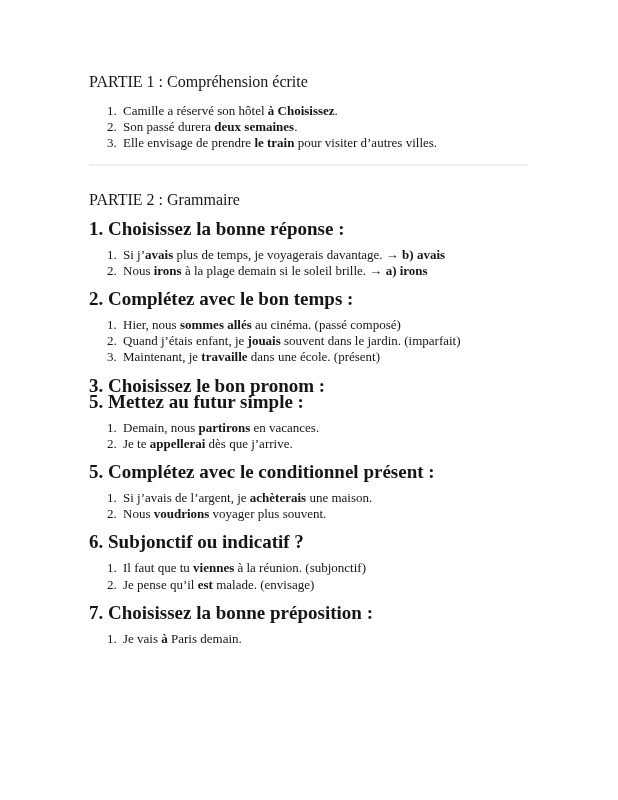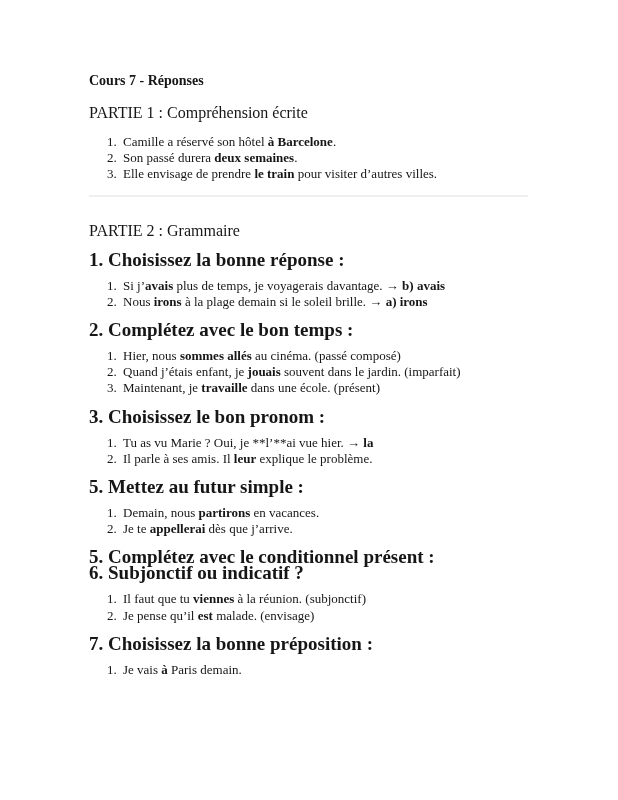--- a/index.html
+++ b/index.html
@@ -50,52 +50,51 @@
     height: 2px;
     background: #efefef;
     margin: 6px 0 24px 0;
   }
   b { font-weight: bold; }
 </style>
 </head>
 <body>
 
 <div class="page" style="color: rgb(22, 22, 22);">
-  <h1 class="doc-title">Cours 7 - Réponses</h1>
   <div>
       <h2 class="part">PARTIE 1 : Compréhension écrite</h2>
       <ol class="qlist">
-        <li><span>Camille a réservé son hôtel </span><b>à Barcelone</b><span>.</span></li>
+        <li><span>Camille a réservé son hôtel </span><b>à Choisissez</b><span>.</span></li>
         <li><span>Son passé durera </span><b>deux semaines</b><span>.</span></li>
         <li><span>Elle envisage de prendre </span><b>le train</b><span> pour visiter d’autres villes.</span></li>
       </ol>
       <hr class="divider" style="background: rgb(239, 239, 239);">
       <h2 class="part">PARTIE 2 : Grammaire</h2>
       <h3 class="sub">1. Choisissez la bonne réponse :</h3>
       <ol class="qlist">
         <li><span>Si j’</span><b>avais</b><span> plus de temps, je voyagerais davantage. → </span><b>b) avais</b></li>
         <li><span>Nous </span><b>irons</b><span> à la plage demain si le soleil brille. → </span><b>a) irons</b></li>
       </ol>
       <h3 class="sub">2. Complétez avec le bon temps :</h3>
       <ol class="qlist">
         <li><span>Hier, nous </span><b>sommes allés</b><span> au cinéma. (passé composé)</span></li>
         <li><span>Quand j’étais enfant, je </span><b>jouais</b><span> souvent dans le jardin. (imparfait)</span></li>
         <li><span>Maintenant, je </span><b>travaille</b><span> dans une école. (présent)</span></li>
       </ol>
       <h3 class="sub">3. Choisissez le bon pronom :</h3>
-      <ol class="qlist">
-        <li><span>Tu as vu Marie ? Oui, je **l’**ai vue hier. → </span><b>la</b></li>
-        <li><span>Il parle à ses amis. Il </span><b>leur</b><span> explique le problème.</span></li>
-      </ol>
       <h3 class="sub">5. Mettez au futur simple :</h3>
       <ol class="qlist">
         <li><span>Demain, nous </span><b>partirons</b><span> en vacances.</span></li>
         <li><span>Je te </span><b>appellerai</b><span> dès que j’arrive.</span></li>
       </ol>
       <h3 class="sub">5. Complétez avec le conditionnel présent :</h3>
+      <ol class="qlist">
+        <li><span>Si j’avais de l’argent, je </span><b>achèterais</b><span> une maison.</span></li>
+        <li><span>Nous </span><b>voudrions</b><span> voyager plus souvent.</span></li>
+      </ol>
       <h3 class="sub">6. Subjonctif ou indicatif ?</h3>
       <ol class="qlist">
         <li><span>Il faut que tu </span><b>viennes</b><span> à la réunion. (subjonctif)</span></li>
         <li><span>Je pense qu’il </span><b>est</b><span> malade. (envisage)</span></li>
       </ol>
       <h3 class="sub">7. Choisissez la bonne préposition :</h3>
       <ol class="qlist">
         <li><span>Je vais </span><b>à</b><span> Paris demain.</span></li>
       </ol>
     </div>

